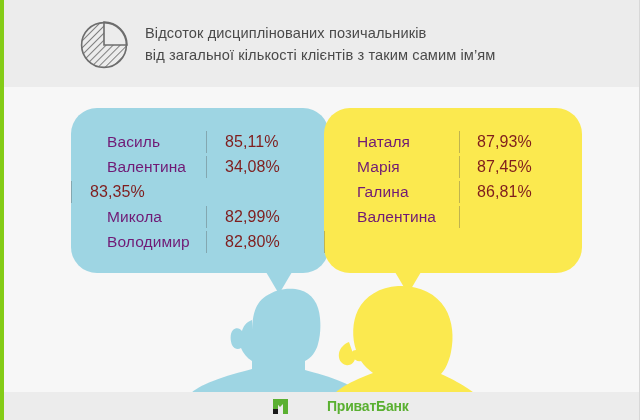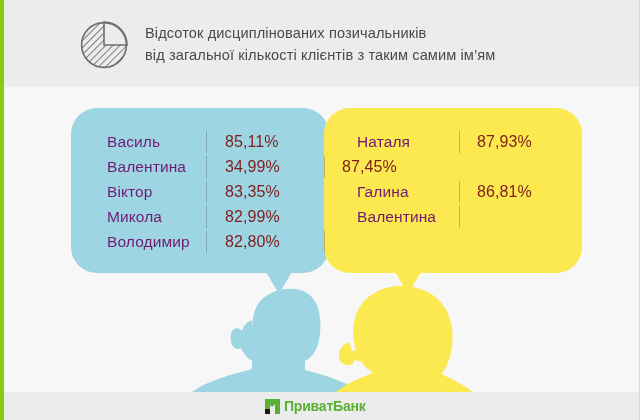--- a/index.html
+++ b/index.html
@@ -147,24 +147,25 @@
   .footer-band {
     position: absolute;
     left: 0;
     top: 392px;
     width: 640px;
     height: 28px;
     background: #ececec;
   }
   .logo {
     position: absolute;
-    left: 260px;
+    left: 268px;
     top: 398px;
     display: flex;
     align-items: flex-end;
+    gap: 35px;
   }
   .logo-mark {
     width: 17px;
     height: 17px;
     margin-right: 3px;
   }
   .logo-text {
     font-size: 14px;
     font-weight: bold;
     color: #5ab031;
@@ -205,24 +206,23 @@
   <div class="bubble bubble-blue">
     <div class="rows">
       <div class="row">
         <span class="row-name">Василь</span>
         <span class="row-sep"></span>
         <span class="row-value">85,11%</span>
       </div>
       <div class="row">
         <span class="row-name">Валентина</span>
         <span class="row-sep"></span>
-        <span class="row-value">34,99%</span>
-      </div>
-      <div class="row">
-        <span class="row-name">Віктор</span>
+        <span class="row-value">34,08%</span>
+      </div>
+      <div class="row">
         <span class="row-sep"></span>
         <span class="row-value">83,35%</span>
       </div>
       <div class="row">
         <span class="row-name">Микола</span>
         <span class="row-sep"></span>
         <span class="row-value">82,99%</span>
       </div>
       <div class="row">
         <span class="row-name">Володимир</span>
@@ -234,20 +234,21 @@
   <div class="bubble-tail tail-blue"></div>
 
   <div class="bubble bubble-yellow">
     <div class="rows">
       <div class="row">
         <span class="row-name">Наталя</span>
         <span class="row-sep"></span>
         <span class="row-value">87,93%</span>
       </div>
       <div class="row">
+        <span class="row-name">Марія</span>
         <span class="row-sep"></span>
         <span class="row-value">87,45%</span>
       </div>
       <div class="row">
         <span class="row-name">Галина</span>
         <span class="row-sep"></span>
         <span class="row-value">86,81%</span>
       </div>
       <div class="row">
         <span class="row-name">Валентина</span>

